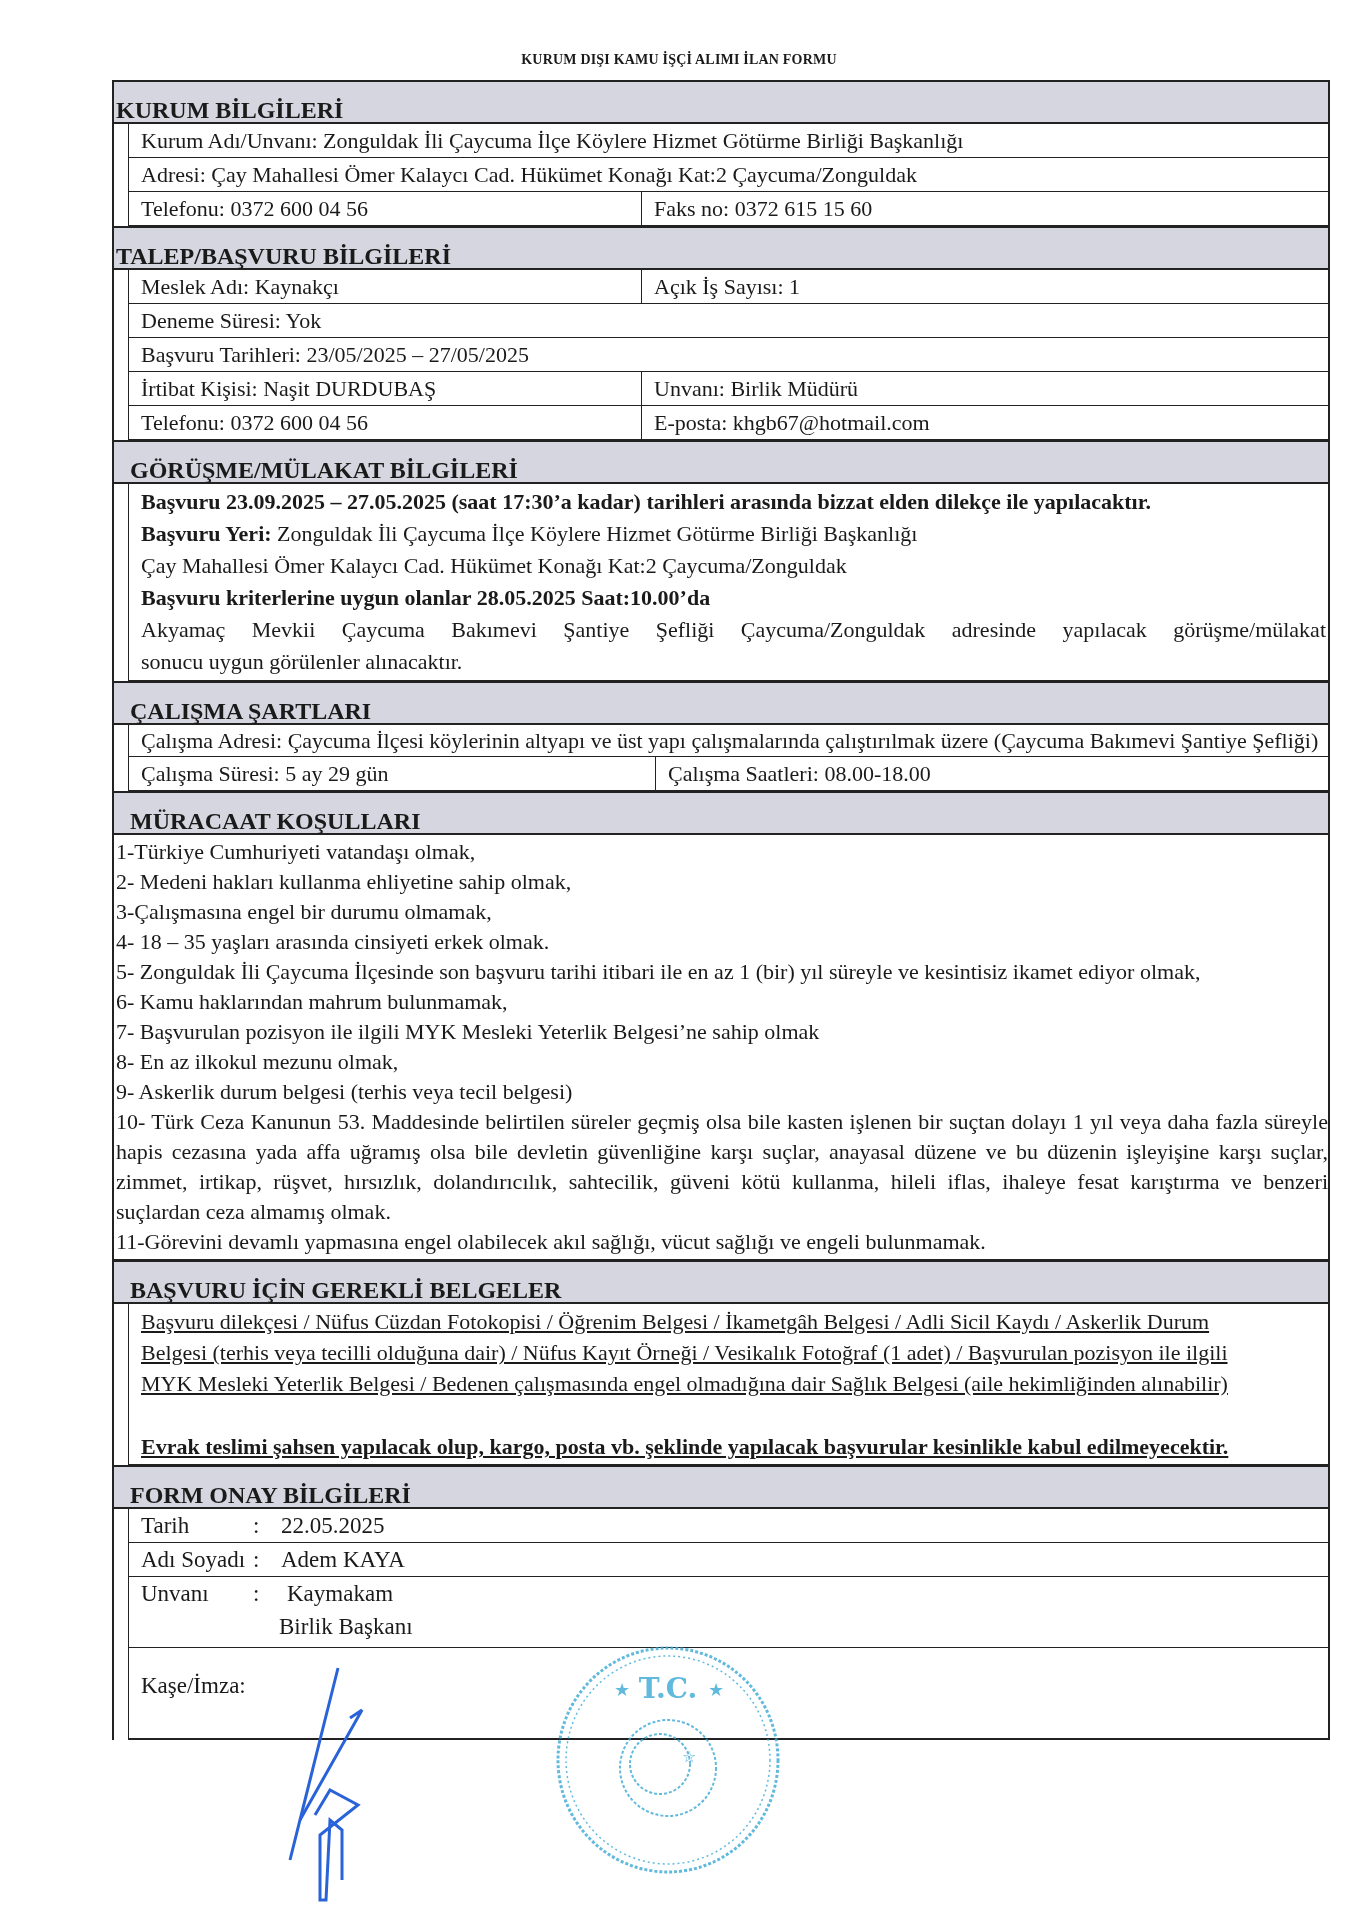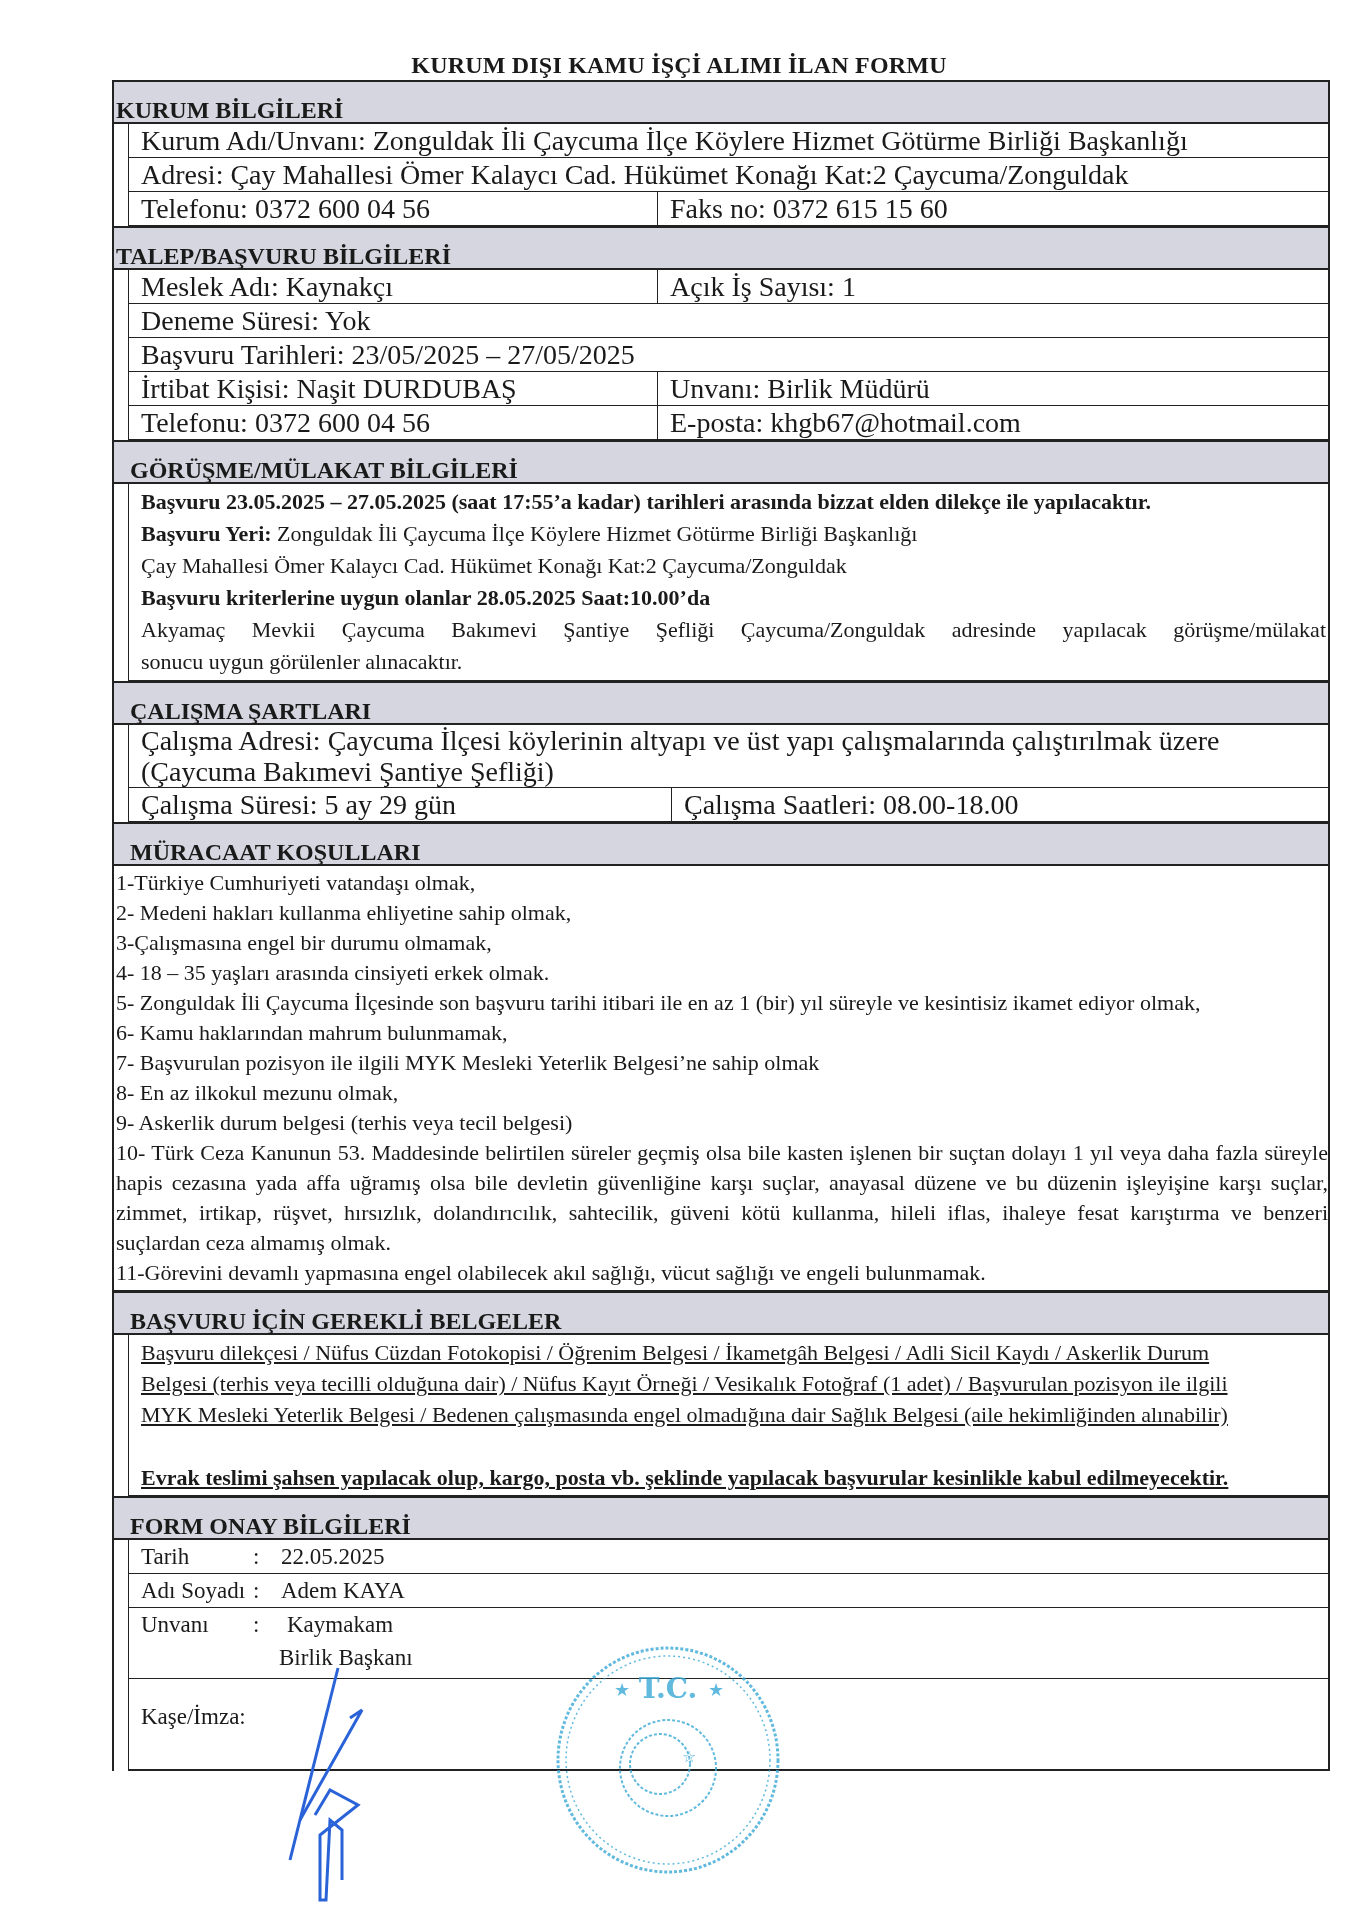--- a/index.html
+++ b/index.html
@@ -3,41 +3,41 @@
 <meta charset="utf-8">
 <style>
   html, body { margin: 0; padding: 0; background: #ffffff; }
   body {
     width: 1358px; height: 1920px; position: relative; overflow: hidden;
     font-family: "Liberation Serif", "DejaVu Serif", serif;
     color: #1a1a1a;
   }
   .title {
     position: absolute; left: 0; width: 1358px; top: 52px;
-    text-align: center; font-weight: bold; font-size: 24px; letter-spacing: 0.2px;
+    text-align: center; font-weight: bold; font-size: 14px; letter-spacing: 0.2px;
   }
   .form {
     position: absolute; left: 112px; top: 80px; width: 1214px;
     border-left: 2px solid #222; border-right: 2px solid #222;
   }
   .sec-head {
     background: #d5d6df; height: 40px; position: relative;
     border-top: 2px solid #222; border-bottom: 2px solid #222;
   }
   .sec-head span {
     position: absolute; bottom: 0; left: 2px;
     font-weight: bold; font-size: 24px; line-height: 24px;
   }
   .sec-head.indent span { left: 16px; }
   .row {
     display: flex; border-bottom: 1.5px solid #222; background: #fff;
     margin-left: 14px; border-left: 1.5px solid #222;
   }
   .cell {
-    font-size: 28px; line-height: 33px; padding: 0 16px 0 12px; white-space: nowrap;
+    font-size: 22px; line-height: 33px; padding: 0 0 0 12px; white-space: nowrap;
     overflow: hidden;
   }
   .cell.left { width: 500px; border-right: 1.5px solid #222; }
   .cell.grow { flex: 1; }
   .cell.wrap { white-space: normal; }
   .block {
     background: #fff; margin-left: 14px; border-left: 1.5px solid #222;
     font-size: 22px; line-height: 32px; padding: 2px 0 2px 12px;
   }
   .block.noindent { margin-left: 0; border-left: none; padding-left: 2px; }
@@ -96,21 +96,21 @@
   </div>
   <div class="row">
     <div class="cell left">Telefonu: 0372 600 04 56</div>
     <div class="cell grow">E-posta: khgb67@hotmail.com</div>
   </div>
 
   <div class="sec-head indent">
     <span>GÖRÜŞME/MÜLAKAT BİLGİLERİ</span>
   </div>
   <div class="block" style="border-bottom:1.5px solid #222;">
-    <p class="b">Başvuru 23.05.2025 – 27.05.2025 (saat 17:55’a kadar) tarihleri arasında bizzat elden dilekçe ile yapılacaktır.</p>
+    <p class="b">Başvuru 23.09.2025 – 27.05.2025 (saat 17:30’a kadar) tarihleri arasında bizzat elden dilekçe ile yapılacaktır.</p>
     <p><span class="b">Başvuru Yeri:</span><span> Zonguldak İli Çaycuma İlçe Köylere Hizmet Götürme Birliği Başkanlığı</span></p>
     <p>Çay Mahallesi Ömer Kalaycı Cad. Hükümet Konağı Kat:2 Çaycuma/Zonguldak</p>
     <p class="b">Başvuru kriterlerine uygun olanlar 28.05.2025 Saat:10.00’da</p>
     <p class="justify">Akyamaç Mevkii Çaycuma Bakımevi Şantiye Şefliği Çaycuma/Zonguldak adresinde yapılacak görüşme/mülakat</p>
     <p>sonucu uygun görülenler alınacaktır.</p>
   </div>
 
   <div class="sec-head indent">
     <span>ÇALIŞMA ŞARTLARI</span>
   </div>

